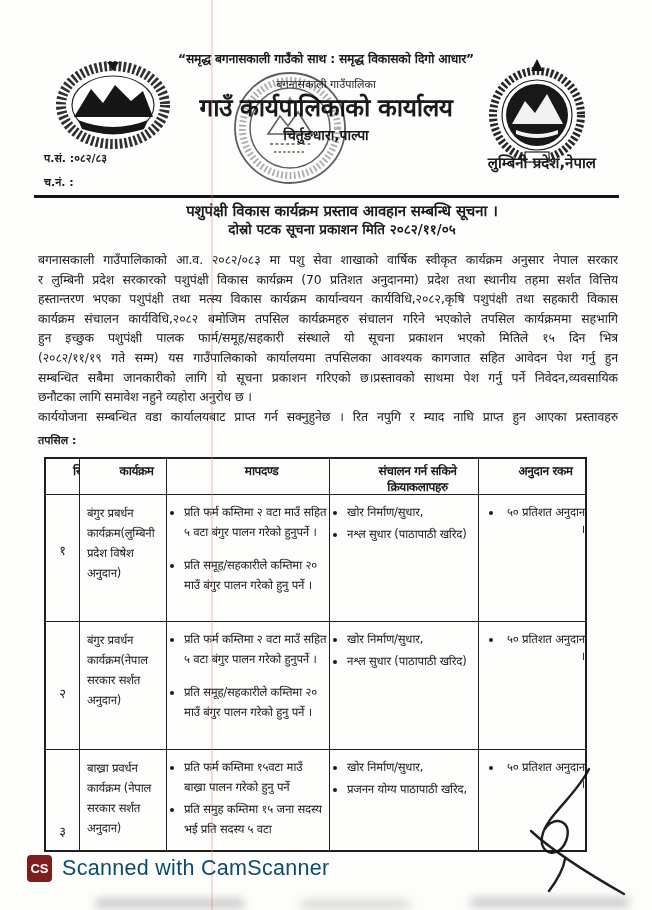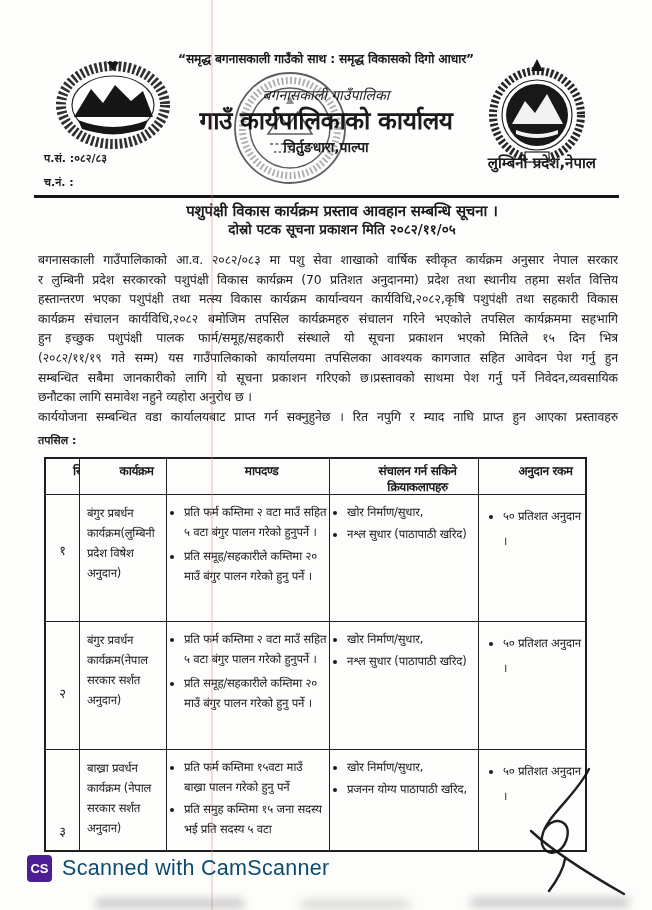--- a/index.html
+++ b/index.html
@@ -10,21 +10,21 @@
   }
   
   .emblem{position:absolute;}
   .emblem-left{left:56px;top:60px;width:114px;height:94px;}
   .emblem-right{left:486px;top:58px;width:102px;height:112px;}
   .center-head{
     position:absolute;left:136px;top:52px;width:380px;
     text-align:center;line-height:1.25;
   }
   .slogan{font-size:12.3px;font-weight:bold;letter-spacing:-0.2px;}
-  .muni{font-size:14px;margin-top:20px;font-style:italic;}
+  .muni{font-size:11px;margin-top:11px;}
   .office{font-size:24.5px;font-weight:bold;margin-top:1px;letter-spacing:-0.5px;}
   .addr{font-size:14px;font-weight:bold;margin-top:3px;}
   .refblock{position:absolute;left:44px;top:147px;font-size:11px;font-weight:bold;line-height:24px;}
   .province{position:absolute;right:56px;top:152px;font-size:15px;font-weight:bold;}
   .stamp{position:absolute;left:228px;top:66px;width:124px;height:124px;mix-blend-mode:multiply;opacity:.82;}
   .hrule{position:absolute;left:34px;top:195px;width:585px;height:2.5px;background:#161616;}
   
   .notice{position:absolute;left:0;top:200px;width:652px;text-align:center;padding-left:16px;}
   .notice-title{font-size:15px;font-weight:bold;letter-spacing:-0.2px;}
   .notice-sub{font-size:13.5px;font-weight:bold;margin-top:0;}
@@ -53,34 +53,34 @@
   .cell.rowend{border-bottom:none;}
   .hcell{
     font-weight:bold;text-align:center;font-size:12px;
     padding-top:4px;line-height:16px;letter-spacing:-0.4px;padding-left:27px;
   }
   .sncell{text-align:center;font-size:13px;}
   .sn-1{padding-top:46px;}.sn-2{padding-top:62px;}.sn-3{padding-top:72px;}
   .progcell{padding:8px 3px 0 7px;}
   ul.blist{margin:0;padding:7px 2px 0 17px;}
   ul.blist li{margin:0 0 2px 0;}
-  ul.gapped li + li{margin-top:4px;}
-  ul.grantlist{margin:0;padding:9px 0 0 24px;line-height:25px;}
+  ul.gapped li + li{margin-top:13px;}
+  ul.grantlist{margin:0;padding:9px 0 0 24px;line-height:17px;text-align:right;}
   
   .crease{position:absolute;left:211px;top:0;width:2px;height:910px;
     background:rgba(226,128,128,.26);filter:blur(.6px);}
   .signature{position:absolute;left:503px;top:763px;width:136px;height:140px;}
   .blur-blob{position:absolute;filter:blur(5px);background:rgba(115,115,115,.4);border-radius:6px;height:9px;}
   .blob1{left:95px;top:899px;width:150px;}
   .blob2{left:300px;top:900px;width:110px;background:rgba(130,130,130,.3);}
   .blob3{left:470px;top:898px;width:160px;}
   
   .cs-badge{
     position:absolute;left:27px;top:855px;width:25px;height:27px;
-    background:#4c1d95;border-radius:4px;color:#ffffff;
+    background:#7f1d1d;border-radius:4px;color:#ffffff;
     font-family:"Liberation Sans",sans-serif;font-weight:bold;font-size:13px;
     display:flex;align-items:center;justify-content:center;
   }
   .cs-text{
     position:absolute;left:62px;top:856px;
     font-family:"Liberation Sans",sans-serif;font-size:21.5px;color:#0c4a6e;letter-spacing:.3px;
   }
 </style>
 </head>
 <body>

